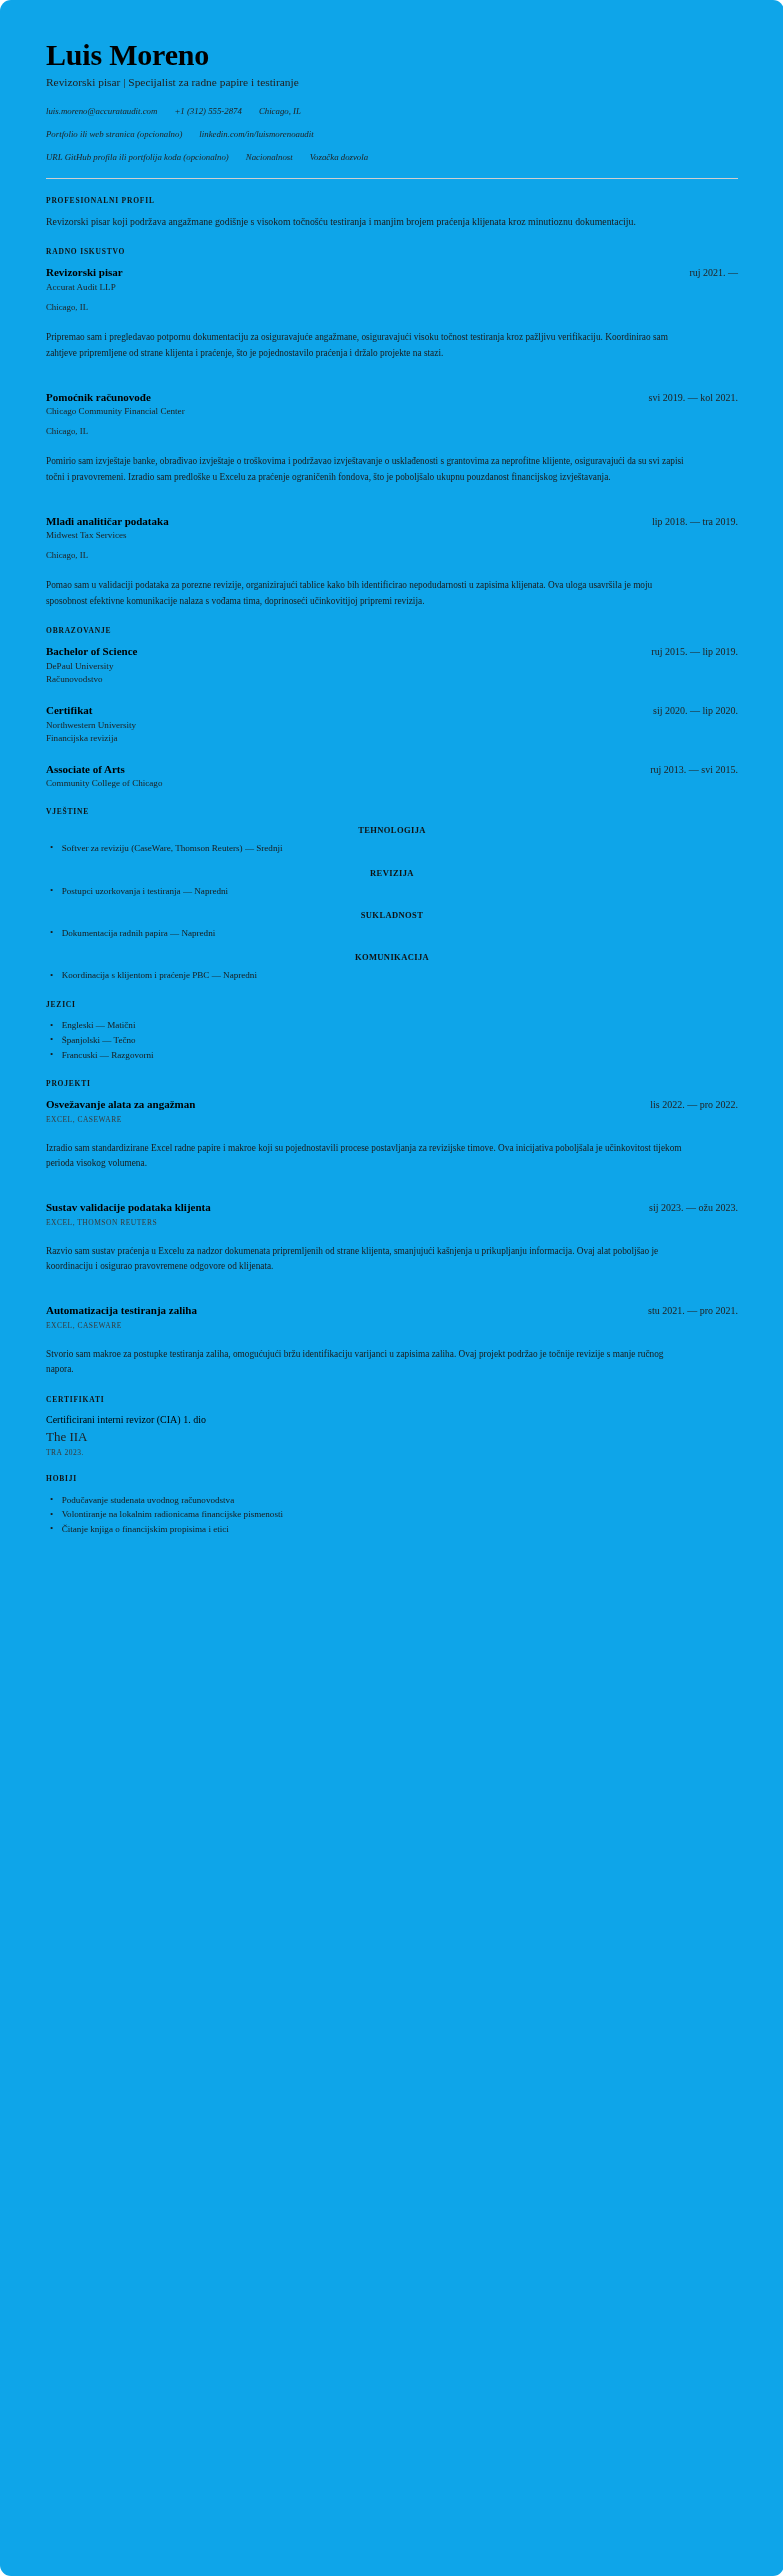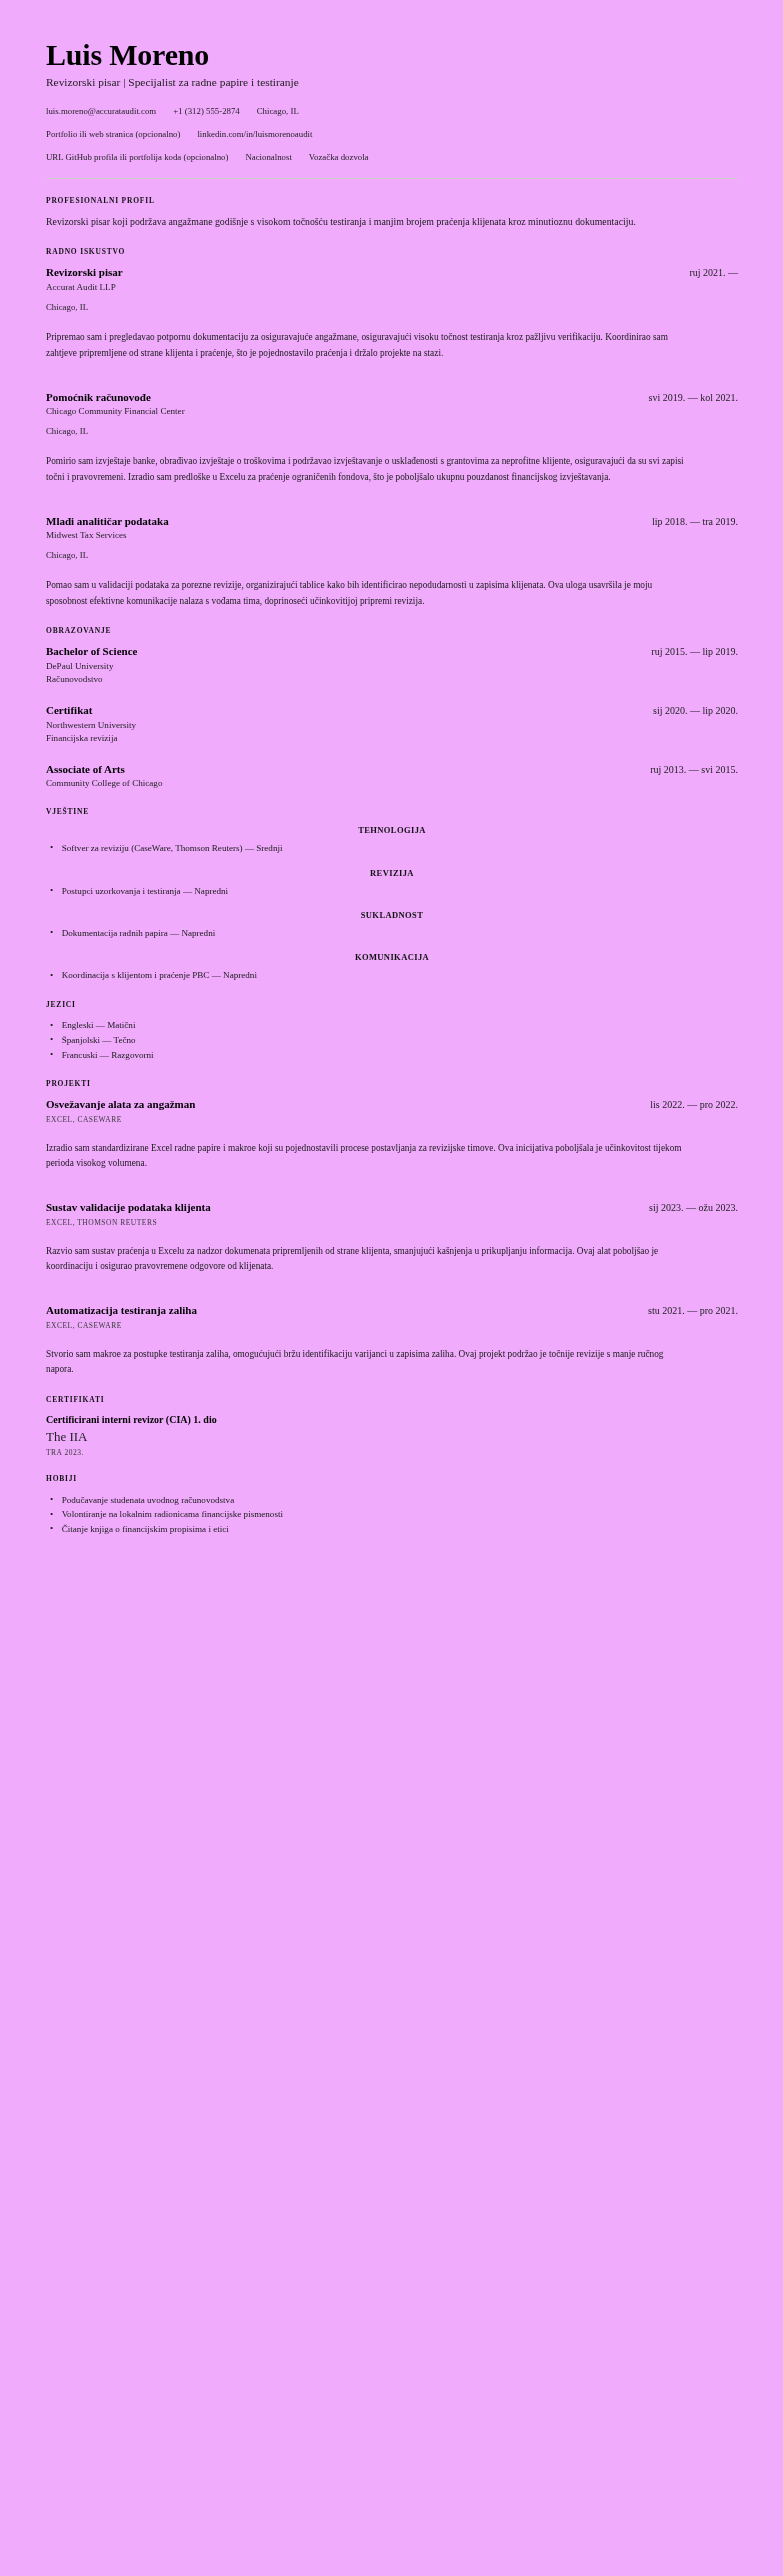--- a/index.html
+++ b/index.html
@@ -11,22 +11,23 @@
   }
   body {
     width: 784px;
     font-family: "Liberation Serif", "DejaVu Serif", serif;
     color: #1a1a1a;
     -webkit-font-smoothing: antialiased;
   }
   .page {
     width: 784px;
     min-height: 2576px;
-    background: #f0abfc;
+    background: #0ea5e9;
     padding: 31px 46px 26px 46px;
+    border-radius: 11px;
   }
 
   
   .name {
     font-size: 30px;
     font-weight: bold;
     line-height: 1.12;
     letter-spacing: -0.2px;
     margin: 6.5px 0 3.9px 0;
     color: #000000;
@@ -39,21 +40,21 @@
     line-height: 1.35;
   }
   .contact-row {
     font-size: 8.8px;
     color: #1f1f1f;
     line-height: 1.5;
     margin-bottom: 9.8px;
     display: flex;
     flex-wrap: wrap;
   }
-  .contact-row .citem { white-space: nowrap; }
+  .contact-row .citem { white-space: nowrap; font-style: italic; }
   .contact-row .citem + .citem { margin-left: 17px; }
 
   .rule {
     border: 0;
     border-top: 0.7px solid #cfcfcf;
     margin: 14.4px 0 17px 0;
   }
 
   
   .section { margin-bottom: 5.2px; }
@@ -162,21 +163,21 @@
     left: 3.9px;
     top: -0.7px;
     font-size: 9.1px;
     color: #1a1a1a;
   }
 
   
   .cert-entry { margin-bottom: 5.2px; }
   .cert-title {
     font-size: 10px;
-    font-weight: bold;
+    font-weight: normal;
     color: #000000;
     margin: 0;
     line-height: 1.35;
   }
   .cert-issuer {
     font-size: 13px;
     color: #1f1f1f;
     margin: 1.3px 0 0 0;
     line-height: 1.4;
   }

